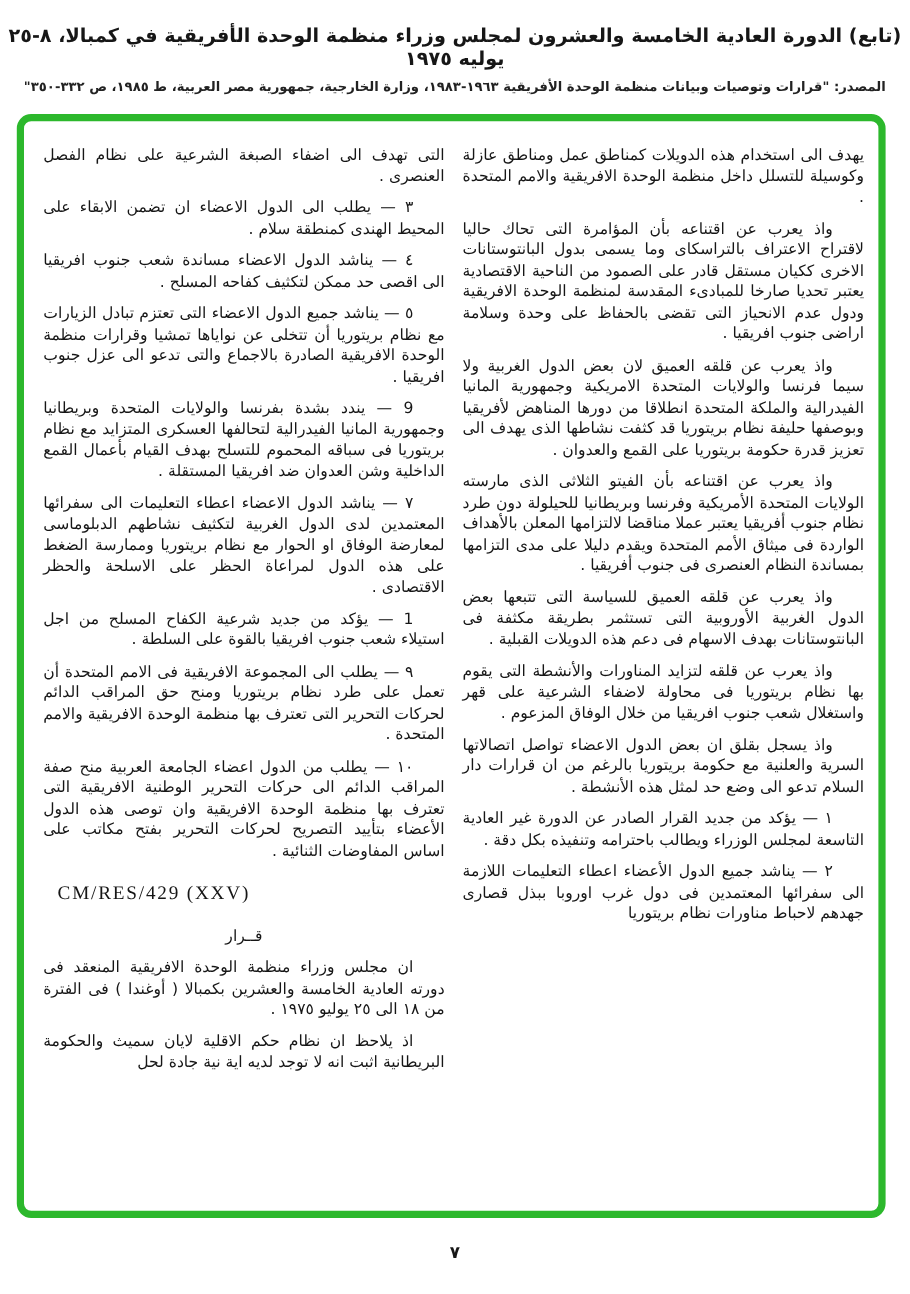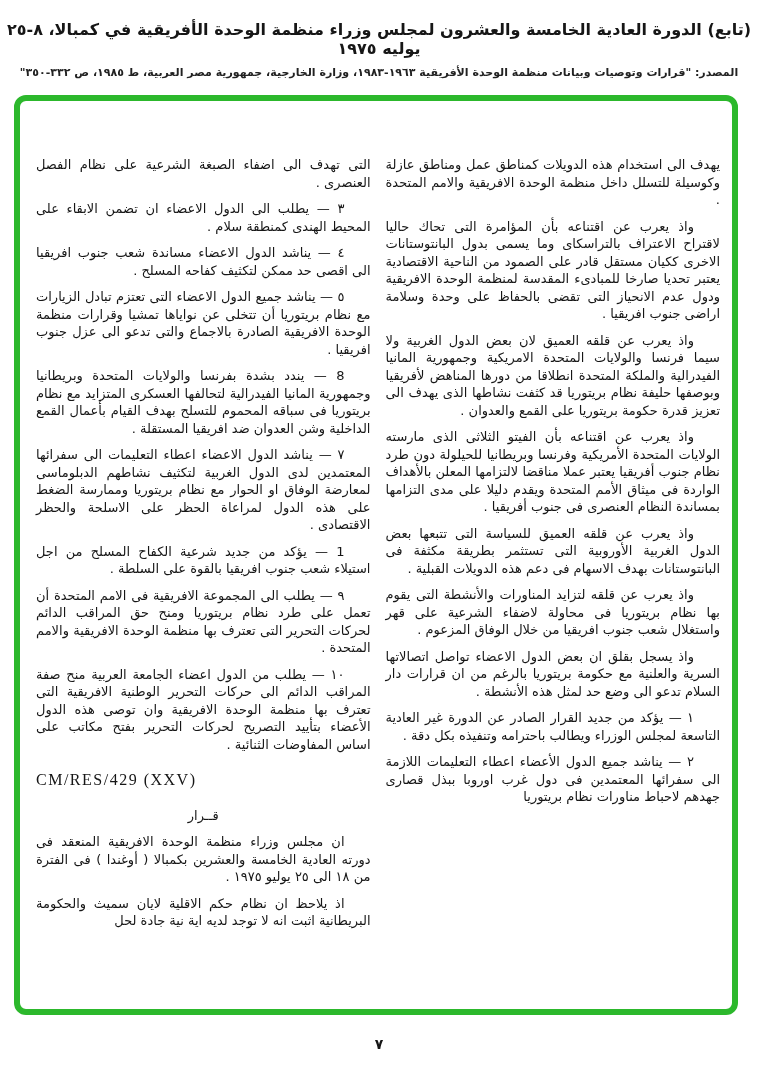--- a/index.html
+++ b/index.html
@@ -42,31 +42,32 @@
     overflow: hidden;
   }
   .col {
     flex: 1 1 0;
     direction: rtl;
     font-size: 13px;
     line-height: 17.5px;
     text-align: justify;
   }
   .para { margin-bottom: 9px; text-indent: 26px; }
-  .para.noindent { text-indent: 0; margin-top: 35px; }
+  .para.noindent { text-indent: 0; }
   .para.center { text-align: center; text-indent: 0; }
   .para.bold { font-weight: normal; }
   .para.gap { margin-top: 18px; }
   .para.latin {
     direction: ltr;
     text-align: left;
     text-indent: 0;
     font-family: "Liberation Serif", serif;
     font-size: 16px;
     letter-spacing: 1.5px;
+    margin-left: 12px;
   }
   .page-number {
     position: absolute;
     left: 0; right: 0;
     top: 1036px;
     text-align: center;
     font-size: 14px;
     font-weight: bold;
   }
 </style>
@@ -88,21 +89,21 @@
       <p class="para">واذ يعرب عن قلقه لتزايد المناورات والأنشطة التى يقوم بها نظام بريتوريا فى محاولة لاضفاء الشرعية على قهر واستغلال شعب جنوب افريقيا من خلال الوفاق المزعوم .</p>
       <p class="para">واذ يسجل بقلق ان بعض الدول الاعضاء تواصل اتصالاتها السرية والعلنية مع حكومة بريتوريا بالرغم من ان قرارات دار السلام تدعو الى وضع حد لمثل هذه الأنشطة .</p>
       <p class="para">١ — يؤكد من جديد القرار الصادر عن الدورة غير العادية التاسعة لمجلس الوزراء ويطالب باحترامه وتنفيذه بكل دقة .</p>
       <p class="para">٢ — يناشد جميع الدول الأعضاء اعطاء التعليمات اللازمة الى سفرائها المعتمدين فى دول غرب اوروبا ببذل قصارى جهدهم لاحباط مناورات نظام بريتوريا</p>
     </div>
   <div class="col">
       <p class="para noindent">التى تهدف الى اضفاء الصبغة الشرعية على نظام الفصل العنصرى .</p>
       <p class="para">٣ — يطلب الى الدول الاعضاء ان تضمن الابقاء على المحيط الهندى كمنطقة سلام .</p>
       <p class="para">٤ — يناشد الدول الاعضاء مساندة شعب جنوب افريقيا الى اقصى حد ممكن لتكثيف كفاحه المسلح .</p>
       <p class="para">٥ — يناشد جميع الدول الاعضاء التى تعتزم تبادل الزيارات مع نظام بريتوريا أن تتخلى عن نواياها تمشيا وقرارات منظمة الوحدة الافريقية الصادرة بالاجماع والتى تدعو الى عزل جنوب افريقيا .</p>
-      <p class="para">8 — يندد بشدة بفرنسا والولايات المتحدة وبريطانيا وجمهورية المانيا الفيدرالية لتحالفها العسكرى المتزايد مع نظام بريتوريا فى سباقه المحموم للتسلح بهدف القيام بأعمال القمع الداخلية وشن العدوان ضد افريقيا المستقلة .</p>
+      <p class="para">9 — يندد بشدة بفرنسا والولايات المتحدة وبريطانيا وجمهورية المانيا الفيدرالية لتحالفها العسكرى المتزايد مع نظام بريتوريا فى سباقه المحموم للتسلح بهدف القيام بأعمال القمع الداخلية وشن العدوان ضد افريقيا المستقلة .</p>
       <p class="para">٧ — يناشد الدول الاعضاء اعطاء التعليمات الى سفرائها المعتمدين لدى الدول الغربية لتكثيف نشاطهم الدبلوماسى لمعارضة الوفاق او الحوار مع نظام بريتوريا وممارسة الضغط على هذه الدول لمراعاة الحظر على الاسلحة والحظر الاقتصادى .</p>
       <p class="para">1 — يؤكد من جديد شرعية الكفاح المسلح من اجل استيلاء شعب جنوب افريقيا بالقوة على السلطة .</p>
       <p class="para">٩ — يطلب الى المجموعة الافريقية فى الامم المتحدة أن تعمل على طرد نظام بريتوريا ومنح حق المراقب الدائم لحركات التحرير التى تعترف بها منظمة الوحدة الافريقية والامم المتحدة .</p>
       <p class="para">١٠ — يطلب من الدول اعضاء الجامعة العربية منح صفة المراقب الدائم الى حركات التحرير الوطنية الافريقية التى تعترف بها منظمة الوحدة الافريقية وان توصى هذه الدول الأعضاء بتأييد التصريح لحركات التحرير بفتح مكاتب على اساس المفاوضات الثنائية .</p>
       <p class="para latin gap">CM/RES/429 (XXV)</p>
       <p class="para bold center gap">قــرار</p>
       <p class="para">ان مجلس وزراء منظمة الوحدة الافريقية المنعقد فى دورته العادية الخامسة والعشرين بكمبالا ( أوغندا ) فى الفترة من ١٨ الى ٢٥ يوليو ١٩٧٥ .</p>
       <p class="para bold">اذ يلاحظ ان نظام حكم الاقلية لايان سميث والحكومة البريطانية اثبت انه لا توجد لديه اية نية جادة لحل</p>
     </div>
 </div>

